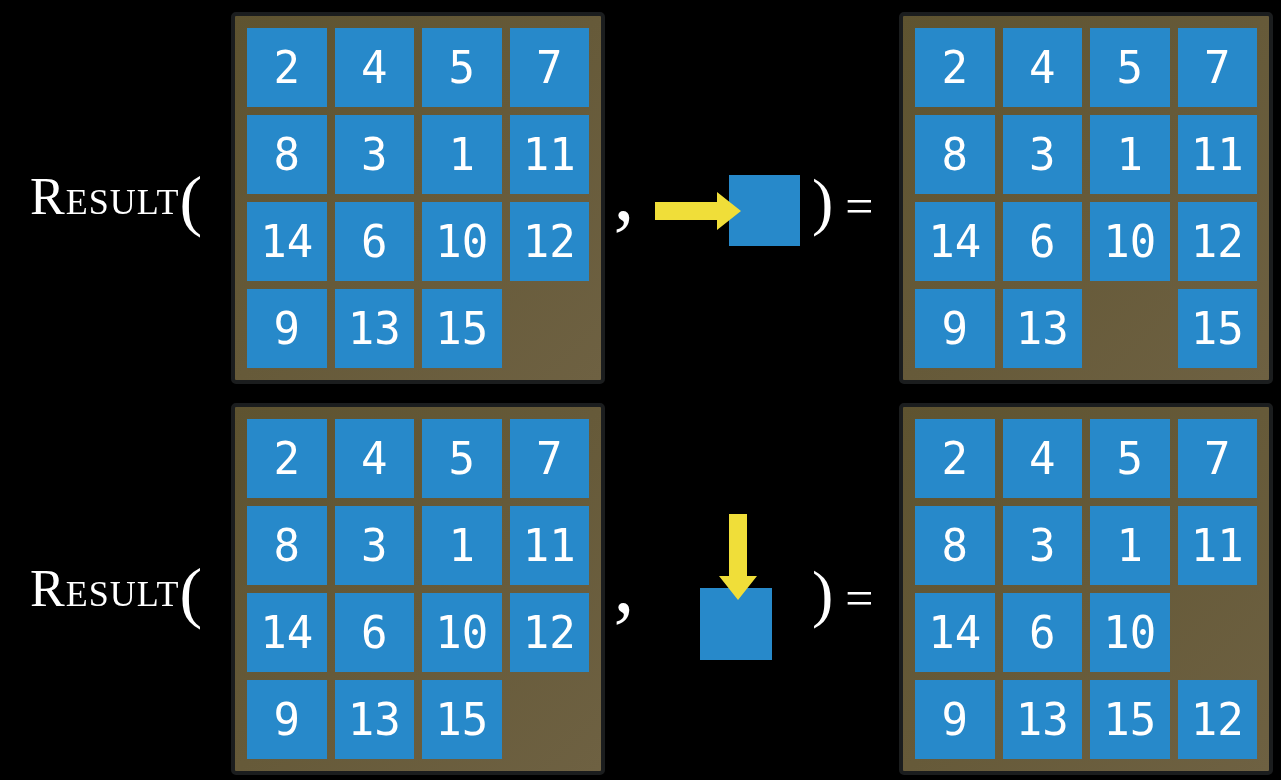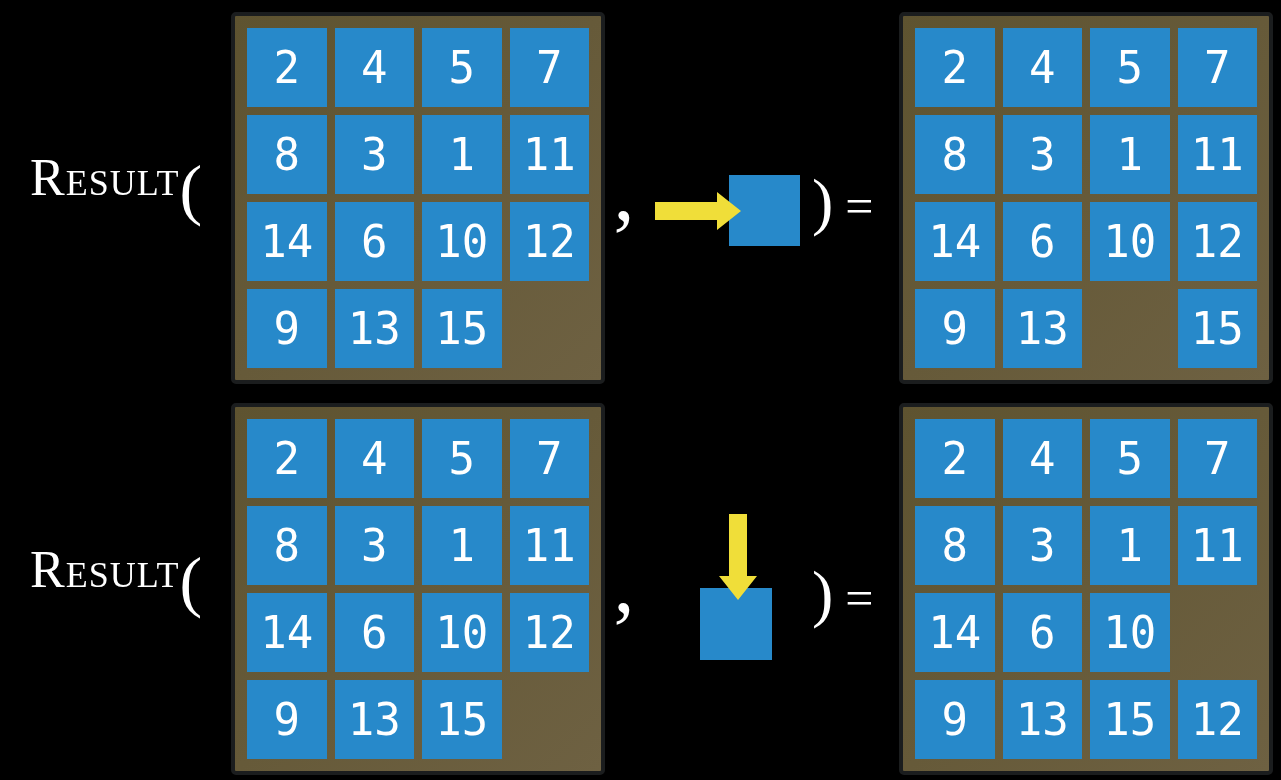--- a/index.html
+++ b/index.html
@@ -48,21 +48,21 @@
   #board-result-1 { left: 899px; top: 12px;  }
   #board-input-2  { left: 231px; top: 403px; }
   #board-result-2 { left: 899px; top: 403px; }
 
   
   .func-label {
     position: absolute;
     left: 30px;
     height: 90px;
     display: flex;
-    align-items: flex-start;
+    align-items: center;
     color: var(--text-white, #fff);
     white-space: nowrap;
   }
   .func-label.r1 { top: 152px; }
   .func-label.r2 { top: 544px; }
   .func-name {
     font-variant: small-caps;
     font-size: 52px;
     line-height: 1;
     letter-spacing: 1px;

